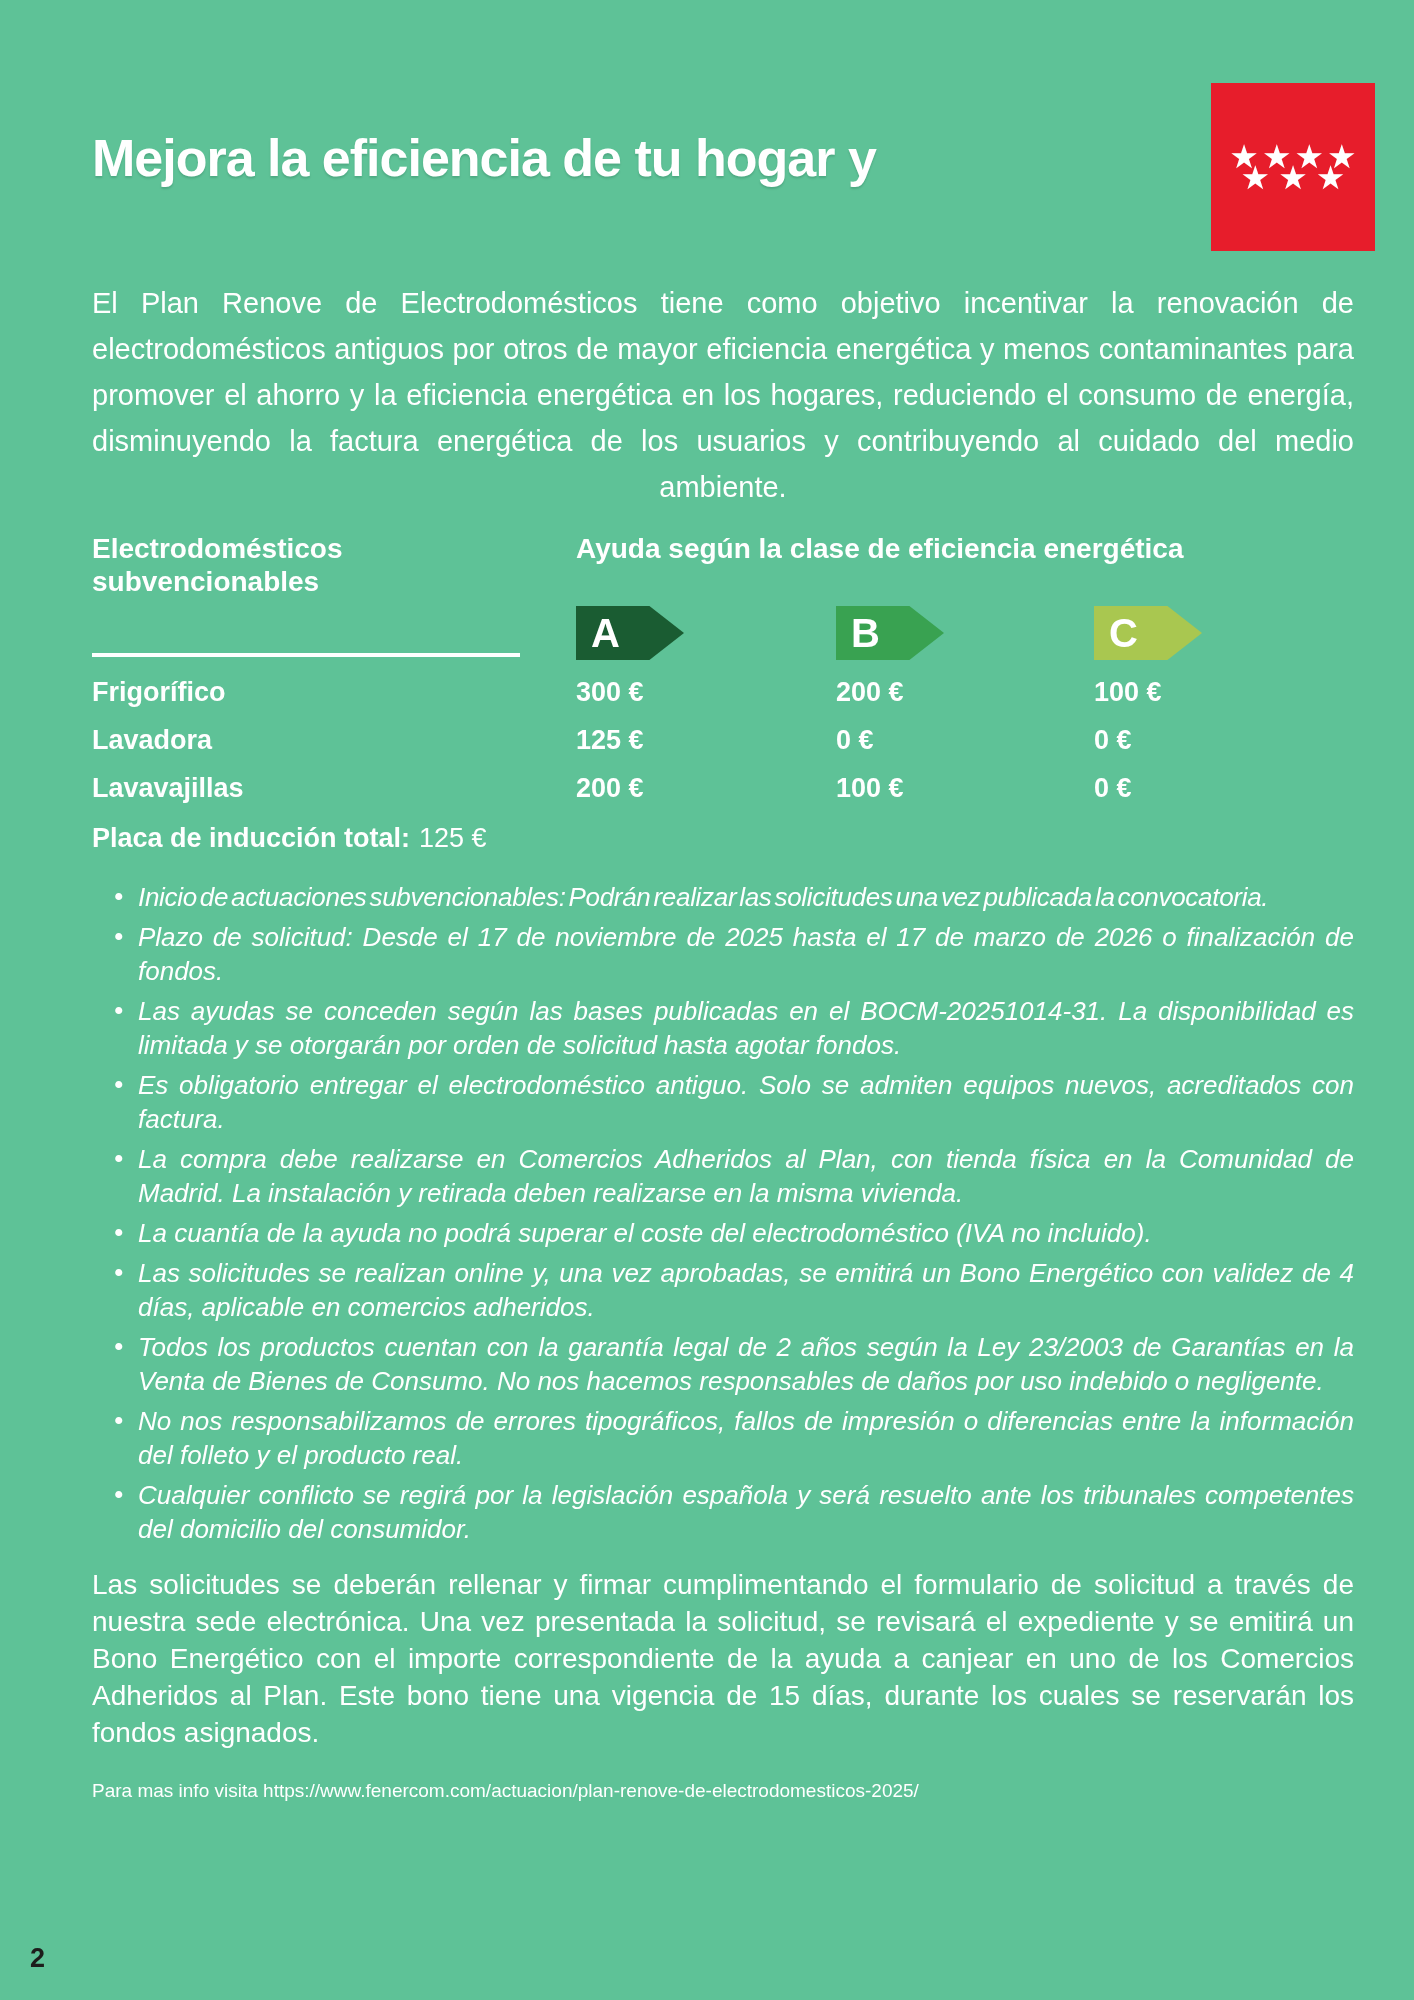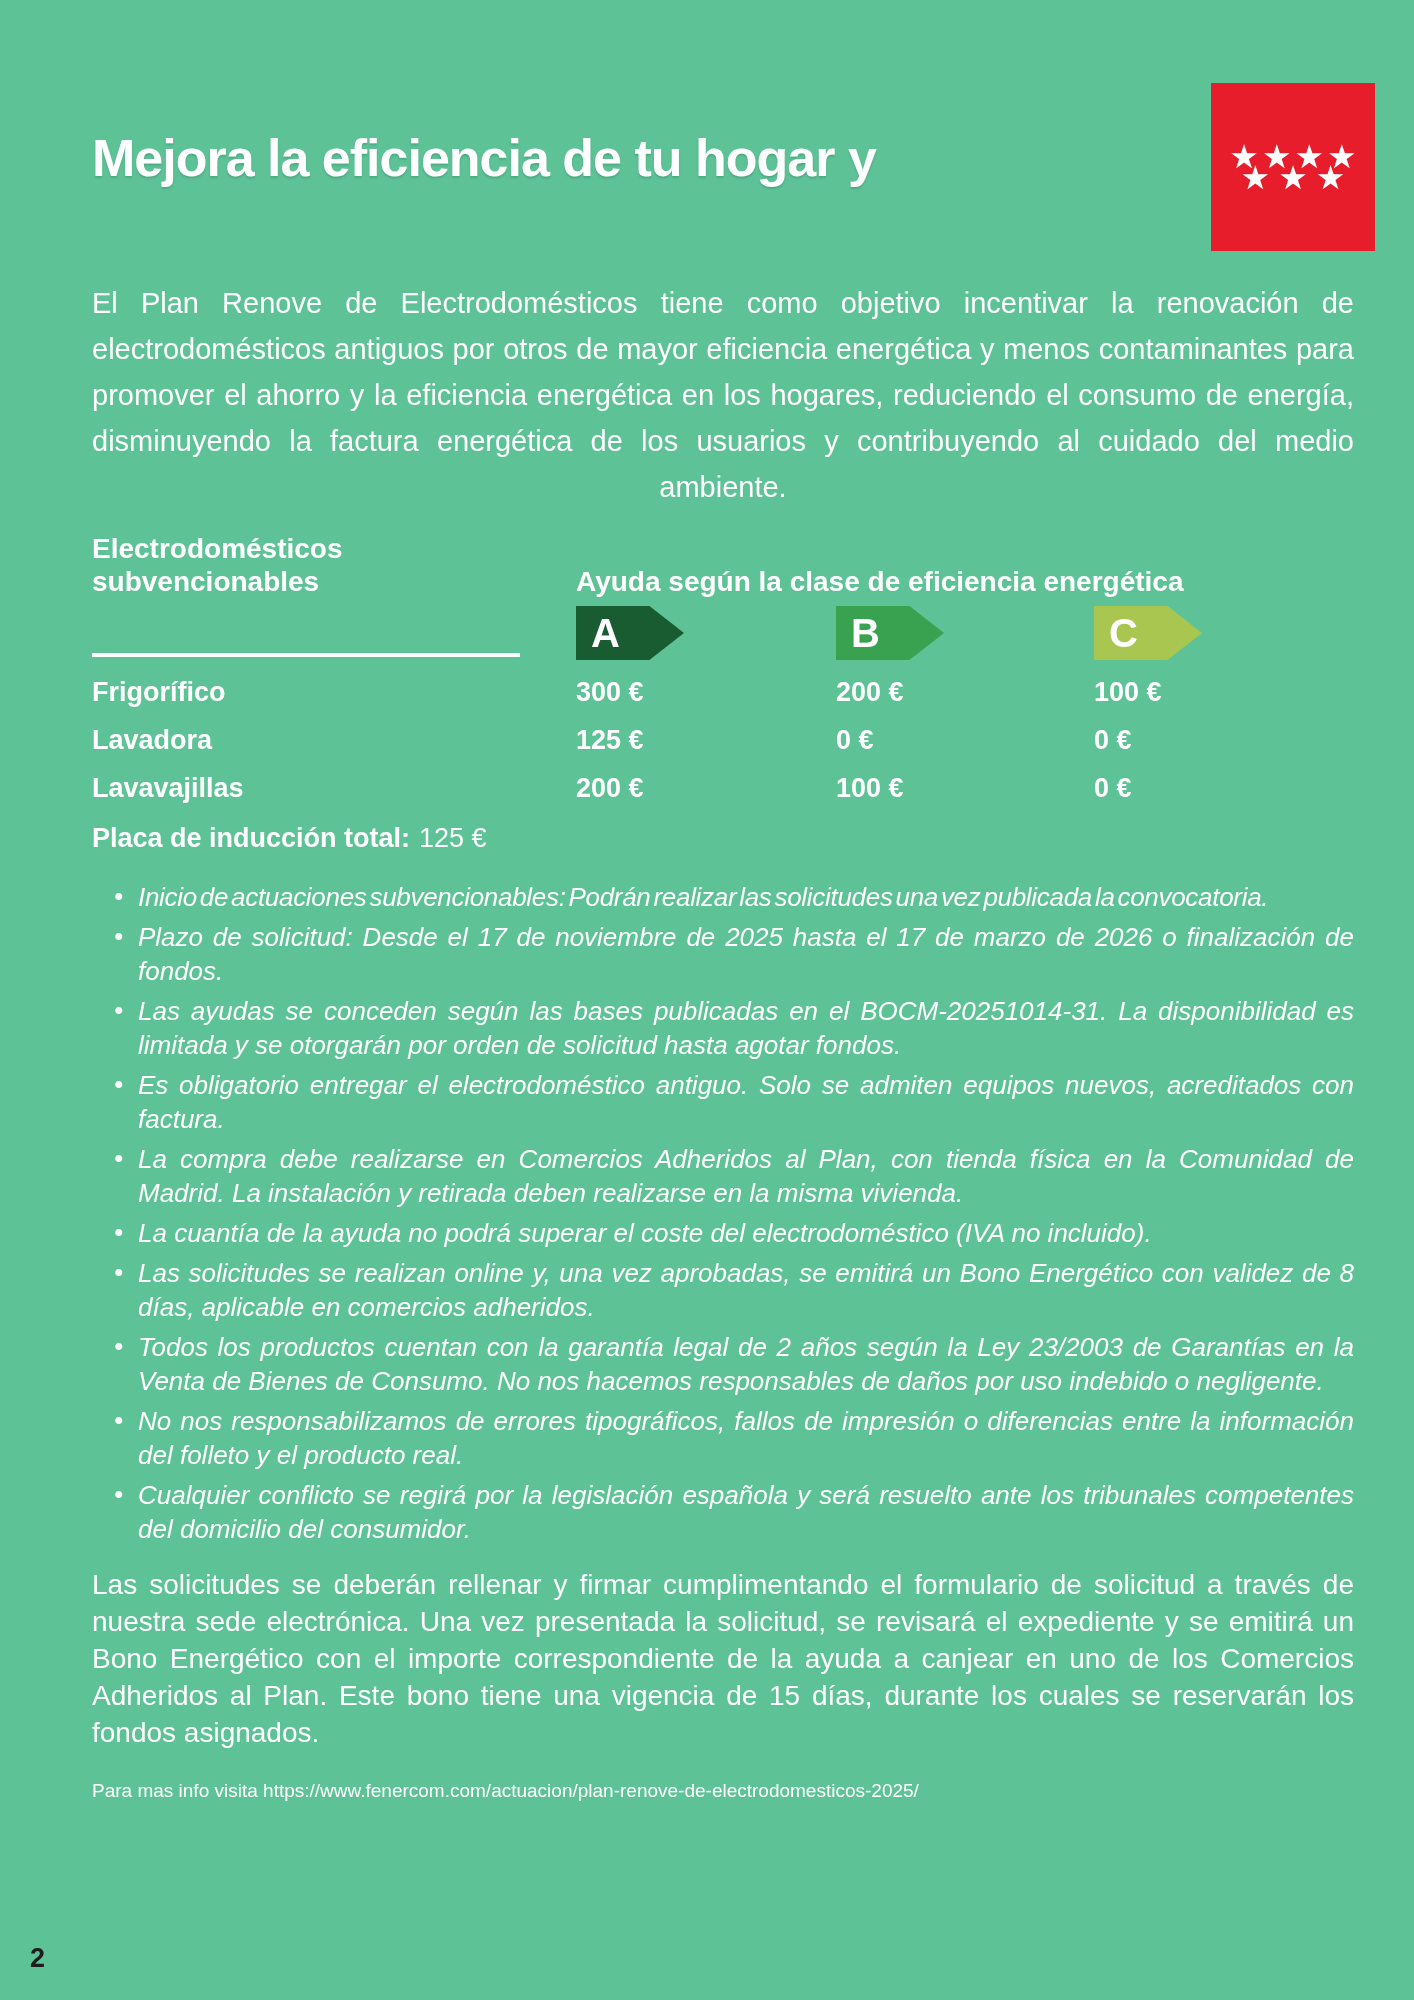--- a/index.html
+++ b/index.html
@@ -27,21 +27,21 @@
   .stars.r2 { margin-top:-12px; letter-spacing:8px; text-indent:8px; }
   .logo-text { margin-top:10px; font-weight:700; font-size:30px; line-height:34px;
                color:#1d1d1b; letter-spacing:-0.5px; }
   .logo-text .lt { display:block; }
 
   
   .intro { margin:88px 0 0 0; font-size:29px; line-height:46px; text-align:justify; text-align-last:center; }
 
   
   .tbl { margin-top:22px; }
-  .row { display:flex; align-items:flex-end; }
+  .row { display:flex; align-items:flex-start; }
   .c1 { width:484px; flex:none; }
   .c2 { width:260px; flex:none; }
   .c3 { width:258px; flex:none; }
   .c4 { flex:1; }
   .tbl-header { font-weight:700; font-size:28px; line-height:33px; }
   .badges-row { height:56px; align-items:flex-end; margin-top:6px; }
   .ul-holder { height:56px; display:flex; align-items:flex-end; }
   .underline { width:428px; height:4px; background:#ffffff; margin-bottom:3px; }
   .badge { width:108px; height:54px; clip-path:polygon(0 0,68% 0,100% 50%,68% 100%,0 100%);
            display:flex; align-items:center; padding-left:15px; font-weight:700; font-size:40px; color:#fff; }
@@ -136,21 +136,21 @@
 
   </div>
 
   <ul class="bullets">
     <li class="tight">Inicio de actuaciones subvencionables: Podrán realizar las solicitudes una vez publicada la convocatoria.</li>
     <li>Plazo de solicitud: Desde el 17 de noviembre de 2025 hasta el 17 de marzo de 2026 o finalización de fondos.</li>
     <li>Las ayudas se conceden según las bases publicadas en el BOCM-20251014-31. La disponibilidad es limitada y se otorgarán por orden de solicitud hasta agotar fondos.</li>
     <li>Es obligatorio entregar el electrodoméstico antiguo. Solo se admiten equipos nuevos, acreditados con factura.</li>
     <li>La compra debe realizarse en Comercios Adheridos al Plan, con tienda física en la Comunidad de Madrid. La instalación y retirada deben realizarse en la misma vivienda.</li>
     <li>La cuantía de la ayuda no podrá superar el coste del electrodoméstico (IVA no incluido).</li>
-    <li>Las solicitudes se realizan online y, una vez aprobadas, se emitirá un Bono Energético con validez de 8 días, aplicable en comercios adheridos.</li>
+    <li>Las solicitudes se realizan online y, una vez aprobadas, se emitirá un Bono Energético con validez de 4 días, aplicable en comercios adheridos.</li>
     <li>Todos los productos cuentan con la garantía legal de 2 años según la Ley 23/2003 de Garantías en la Venta de Bienes de Consumo. No nos hacemos responsables de daños por uso indebido o negligente.</li>
     <li>No nos responsabilizamos de errores tipográficos, fallos de impresión o diferencias entre la información del folleto y el producto real.</li>
     <li>Cualquier conflicto se regirá por la legislación española y será resuelto ante los tribunales competentes del domicilio del consumidor.</li>
   </ul>
 
   <p class="closing">Las solicitudes se deberán rellenar y firmar cumplimentando el formulario de solicitud a través de nuestra sede electrónica. Una vez presentada la solicitud, se revisará el expediente y se emitirá un Bono Energético con el importe correspondiente de la ayuda a canjear en uno de los Comercios Adheridos al Plan. Este bono tiene una vigencia de 15 días, durante los cuales se reservarán los fondos asignados.</p>
 
   <p class="footer-info">Para mas info visita https://www.fenercom.com/actuacion/plan-renove-de-electrodomesticos-2025/</p>
 
 </div>

